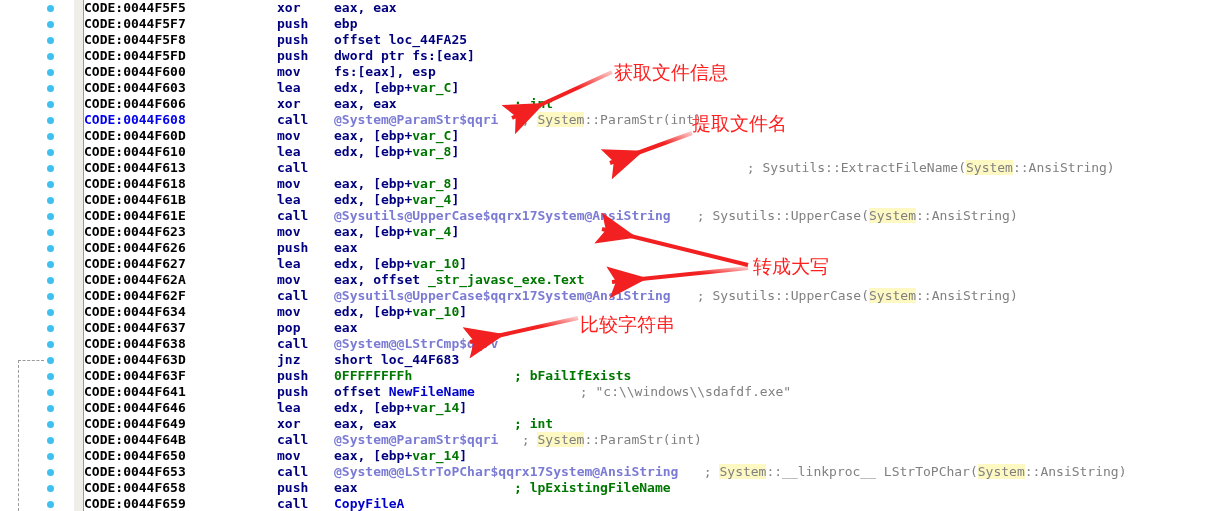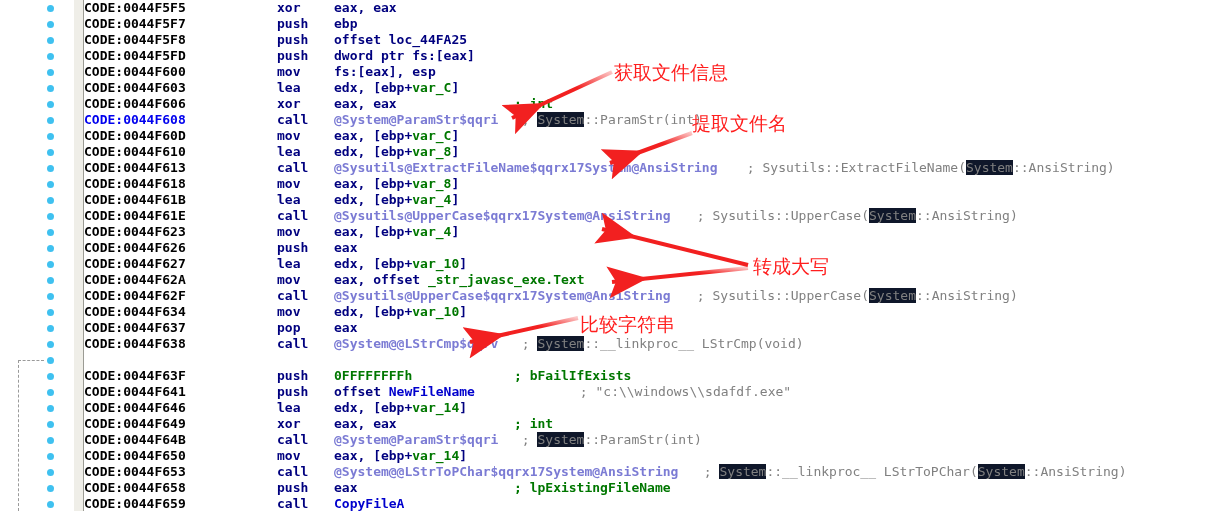--- a/index.html
+++ b/index.html
@@ -103,21 +103,21 @@
   }
 
   
   .t-var   { color: #007700; font-weight: bold; }
   .t-num   { color: #007700; font-weight: bold; }
   .t-green { color: #007700; font-weight: bold; }
   .t-name  { color: #7b7bd4; font-weight: bold; }
   .t-api   { color: #0000cd; font-weight: bold; }
   .t-reg   { color: #00007f; font-weight: bold; }
   .t-gray  { color: #808080; font-weight: normal; }
-  .hl      { background: #0f172a; color: #808080; }
+  .hl      { background: #fef9c3; color: #808080; }
 
   
   .note {
     position: absolute;
     color: #ff1e1e;
     font-family: "DejaVu Sans", "Liberation Sans", sans-serif;
     font-size: 19px;
     line-height: 22px;
     white-space: nowrap;
   }
@@ -179,32 +179,33 @@
       <div class="row" style="top: 0px;"><span class="addr">CODE:0044F5F5</span><span class="mnem">xor</span><span class="ops"><span class="t-reg">eax, eax</span></span></div>
       <div class="row" style="top: 16px;"><span class="addr">CODE:0044F5F7</span><span class="mnem">push</span><span class="ops"><span class="t-reg">ebp</span></span></div>
       <div class="row" style="top: 32px;"><span class="addr">CODE:0044F5F8</span><span class="mnem">push</span><span class="ops"><span class="t-reg">offset loc_44FA25</span></span></div>
       <div class="row" style="top: 48px;"><span class="addr">CODE:0044F5FD</span><span class="mnem">push</span><span class="ops"><span class="t-reg">dword ptr fs:[eax]</span></span></div>
       <div class="row" style="top: 64px;"><span class="addr">CODE:0044F600</span><span class="mnem">mov</span><span class="ops"><span class="t-reg">fs:[eax], esp</span></span></div>
       <div class="row" style="top: 80px;"><span class="addr">CODE:0044F603</span><span class="mnem">lea</span><span class="ops"><span class="t-reg">edx, [ebp+</span><span class="t-var">var_C</span><span class="t-reg">]</span></span></div>
       <div class="row" style="top: 96px;"><span class="addr">CODE:0044F606</span><span class="mnem">xor</span><span class="ops"><span class="t-reg">eax, eax</span></span><span class="cmt t-green" style="left: 430px;">; int</span></div>
       <div class="row" style="top: 112px;"><span class="addr cur">CODE:0044F608</span><span class="mnem">call</span><span class="ops"><span class="t-name">@System@ParamStr$qqri</span></span><span class="cmt" style="left: 430px;"><span class="t-gray"> ; </span><span class="hl">System</span><span class="t-gray">::ParamStr(int)</span></span></div>
       <div class="row" style="top: 128px;"><span class="addr">CODE:0044F60D</span><span class="mnem">mov</span><span class="ops"><span class="t-reg">eax, [ebp+</span><span class="t-var">var_C</span><span class="t-reg">]</span></span></div>
       <div class="row" style="top: 144px;"><span class="addr">CODE:0044F610</span><span class="mnem">lea</span><span class="ops"><span class="t-reg">edx, [ebp+</span><span class="t-var">var_8</span><span class="t-reg">]</span></span></div>
-      <div class="row" style="top: 160px; padding-left: 20px;"><span class="addr">CODE:0044F613</span><span class="mnem">call</span><span class="ops"><span class="t-name">@Sysutils@ExtractFileName$qqrx17System@AnsiString</span></span><span class="cmt" style="left: 655px;"><span class="t-gray"> ; Sysutils::ExtractFileName(</span><span class="hl">System</span><span class="t-gray">::AnsiString)</span></span></div>
+      <div class="row" style="top: 160px; padding-left: 20px;"><span class="addr">CODE:0044F613</span><span class="mnem">call</span><span class="cmt" style="left: 655px;"><span class="t-gray"> ; Sysutils::ExtractFileName(</span><span class="hl">System</span><span class="t-gray">::AnsiString)</span></span></div>
       <div class="row" style="top: 176px;"><span class="addr">CODE:0044F618</span><span class="mnem">mov</span><span class="ops"><span class="t-reg">eax, [ebp+</span><span class="t-var">var_8</span><span class="t-reg">]</span></span></div>
       <div class="row" style="top: 192px;"><span class="addr">CODE:0044F61B</span><span class="mnem">lea</span><span class="ops"><span class="t-reg">edx, [ebp+</span><span class="t-var">var_4</span><span class="t-reg">]</span></span></div>
       <div class="row" style="top: 208px;"><span class="addr">CODE:0044F61E</span><span class="mnem">call</span><span class="ops"><span class="t-name">@Sysutils@UpperCase$qqrx17System@AnsiString</span></span><span class="cmt" style="left: 605px;"><span class="t-gray"> ; Sysutils::UpperCase(</span><span class="hl">System</span><span class="t-gray">::AnsiString)</span></span></div>
       <div class="row" style="top: 224px;"><span class="addr">CODE:0044F623</span><span class="mnem">mov</span><span class="ops"><span class="t-reg">eax, [ebp+</span><span class="t-var">var_4</span><span class="t-reg">]</span></span></div>
       <div class="row" style="top: 240px;"><span class="addr">CODE:0044F626</span><span class="mnem">push</span><span class="ops"><span class="t-reg">eax</span></span></div>
       <div class="row" style="top: 256px;"><span class="addr">CODE:0044F627</span><span class="mnem">lea</span><span class="ops"><span class="t-reg">edx, [ebp+</span><span class="t-var">var_10</span><span class="t-reg">]</span></span></div>
       <div class="row" style="top: 272px; padding-left: 12px;"><span class="addr">CODE:0044F62A</span><span class="mnem">mov</span><span class="ops"><span class="t-reg">eax, offset </span><span class="t-green">_str_javasc_exe.Text</span></span></div>
       <div class="row" style="top: 288px;"><span class="addr">CODE:0044F62F</span><span class="mnem">call</span><span class="ops"><span class="t-name">@Sysutils@UpperCase$qqrx17System@AnsiString</span></span><span class="cmt" style="left: 605px;"><span class="t-gray"> ; Sysutils::UpperCase(</span><span class="hl">System</span><span class="t-gray">::AnsiString)</span></span></div>
       <div class="row" style="top: 304px;"><span class="addr">CODE:0044F634</span><span class="mnem">mov</span><span class="ops"><span class="t-reg">edx, [ebp+</span><span class="t-var">var_10</span><span class="t-reg">]</span></span></div>
       <div class="row" style="top: 320px;"><span class="addr">CODE:0044F637</span><span class="mnem">pop</span><span class="ops"><span class="t-reg">eax</span></span></div>
-      <div class="row" style="top: 336px;"><span class="addr">CODE:0044F638</span><span class="mnem">call</span><span class="ops"><span class="t-name">@System@@LStrCmp$qqrv</span></span><span class="cmt" style="left: 430px;"><span class="t-gray"> ; </span><span class="hl">System</span><span class="t-gray">::__linkproc__ LStrCmp(void)</span></span></div>
+      <div class="row" style="top: 336px;"><span class="addr">CODE:0044F638</span><span class="mnem">call</span><span class="ops"><span class="t-name">@System@@LStrCmp$qqrv</span></span></div>
+      <div class="row" style="top: 352px;"><span class="addr">CODE:0044F63D</span><span class="mnem">jnz</span><span class="ops"><span class="t-reg">short loc_44F683</span></span></div>
       <div class="row" style="top: 368px;"><span class="addr">CODE:0044F63F</span><span class="mnem">push</span><span class="ops"><span class="t-num">0FFFFFFFFh</span></span><span class="cmt t-green" style="left: 430px;">; bFailIfExists</span></div>
       <div class="row" style="top: 384px;"><span class="addr">CODE:0044F641</span><span class="mnem">push</span><span class="ops"><span class="t-reg">offset </span><span class="t-api">NewFileName</span></span><span class="cmt" style="left: 488px;"><span class="t-gray"> ; "c:\\windows\\sdafdf.exe"</span></span></div>
       <div class="row" style="top: 400px;"><span class="addr">CODE:0044F646</span><span class="mnem">lea</span><span class="ops"><span class="t-reg">edx, [ebp+</span><span class="t-var">var_14</span><span class="t-reg">]</span></span></div>
       <div class="row" style="top: 416px;"><span class="addr">CODE:0044F649</span><span class="mnem">xor</span><span class="ops"><span class="t-reg">eax, eax</span></span><span class="cmt t-green" style="left: 430px;">; int</span></div>
       <div class="row" style="top: 432px;"><span class="addr">CODE:0044F64B</span><span class="mnem">call</span><span class="ops"><span class="t-name">@System@ParamStr$qqri</span></span><span class="cmt" style="left: 430px;"><span class="t-gray"> ; </span><span class="hl">System</span><span class="t-gray">::ParamStr(int)</span></span></div>
       <div class="row" style="top: 448px;"><span class="addr">CODE:0044F650</span><span class="mnem">mov</span><span class="ops"><span class="t-reg">eax, [ebp+</span><span class="t-var">var_14</span><span class="t-reg">]</span></span></div>
       <div class="row" style="top: 464px;"><span class="addr">CODE:0044F653</span><span class="mnem">call</span><span class="ops"><span class="t-name">@System@@LStrToPChar$qqrx17System@AnsiString</span></span><span class="cmt" style="left: 612px;"><span class="t-gray"> ; </span><span class="hl">System</span><span class="t-gray">::__linkproc__ LStrToPChar(</span><span class="hl">System</span><span class="t-gray">::AnsiString)</span></span></div>
       <div class="row" style="top: 480px;"><span class="addr">CODE:0044F658</span><span class="mnem">push</span><span class="ops"><span class="t-reg">eax</span></span><span class="cmt t-green" style="left: 430px;">; lpExistingFileName</span></div>
       <div class="row" style="top: 496px;"><span class="addr">CODE:0044F659</span><span class="mnem">call</span><span class="ops"><span class="t-api">CopyFileA</span></span></div>
     </div>

